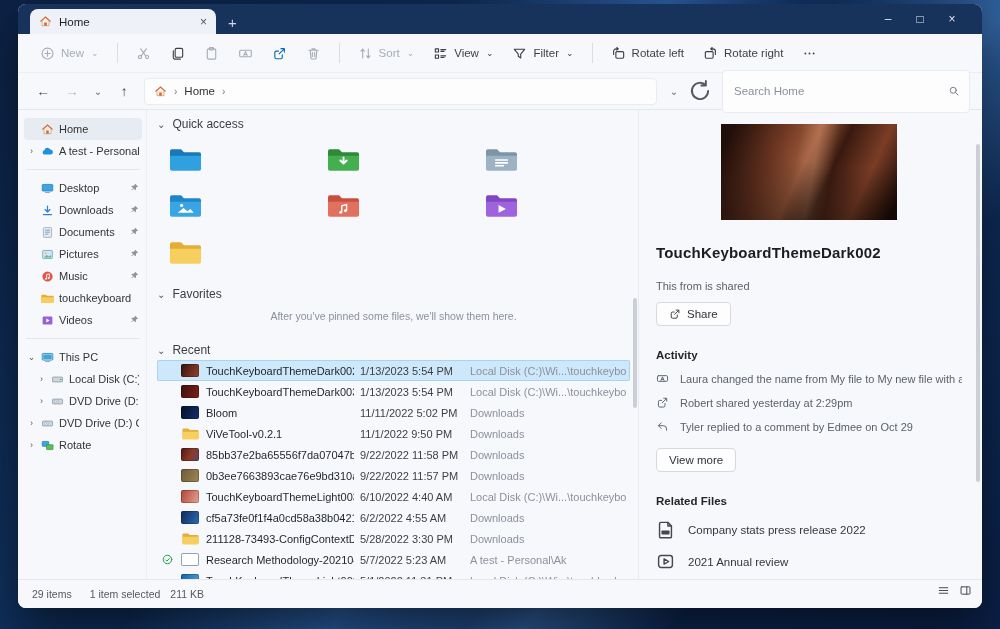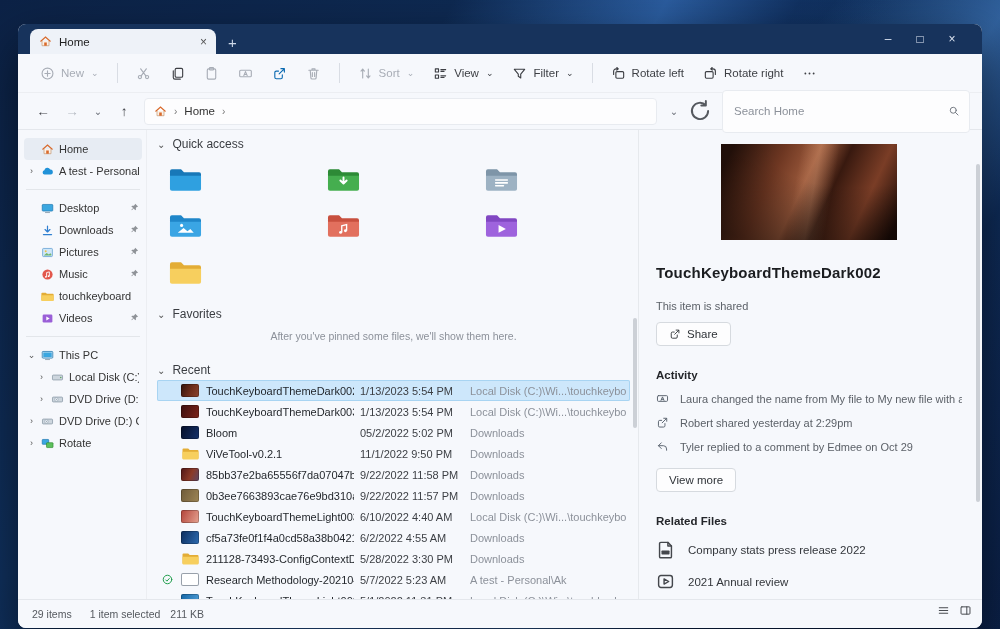--- a/index.html
+++ b/index.html
@@ -2,21 +2,21 @@
 <html><head>
 <meta charset="utf-8">
 <style>
   html,body{margin:0;padding:0;width:1000px;height:629px;overflow:hidden;
     font-family:"Liberation Sans",sans-serif;-webkit-font-smoothing:antialiased;}
   .desktop{position:absolute;inset:0;background-color:#0b2044;
     background-image:
       linear-gradient(118deg, transparent 34%, rgba(70,140,230,.50) 50%, rgba(25,65,135,.18) 60%, transparent 68%),
       linear-gradient(128deg, transparent 56%, rgba(95,165,245,.42) 68%, rgba(20,50,110,.12) 78%),
       linear-gradient(150deg,#0c2246 0%,#10315e 48%,#0a1e42 100%);}
-  .window{position:absolute;left:18px;top:24px;width:964px;height:604px;border-radius:8px;
+  .window{position:absolute;left:18px;top:4px;width:964px;height:604px;border-radius:8px;
     background:#f6f8fc;box-shadow:0 20px 50px rgba(0,0,0,.55);overflow:hidden;
     display:flex;flex-direction:column;}
   
   .titlebar{height:30px;background:#17335c;display:flex;align-items:flex-end;position:relative;flex:none;}
   .tab{margin-left:12px;height:25px;width:168px;background:#eef2f8;border-radius:8px 8px 0 0;
     display:flex;align-items:center;gap:7px;padding:0 9px;font-size:11.5px;color:#222;}
   .tab .ic svg{width:13px;height:13px;}
   .tab-close{margin-left:auto;color:#555;font-size:12px;}
   .newtab{color:#cdd8e8;font-size:15px;margin:0 0 4px 12px;line-height:1;}
   .win-controls{position:absolute;right:14px;top:0;height:30px;display:flex;align-items:center;color:#dbe3f0;font-size:12px;}
@@ -346,20 +346,33 @@
             </span>
             <span class="sb-label">Downloads</span>
             <span class="sb-pin"><svg viewBox="0 0 12 12">
                 <path d="M7 1.1l3.9 3.9-1.9.4-1.2 1.2.2 2.1-1 1-2.1-2.5-2.5 2.5-.6-.6 2.5-2.5L1.8 4.5l1-1 2.1.2L6.1 2.5z" fill="#8f9398"></path>
               </svg></span>
           </div>
           <div class="sb-row">
             <span class="sb-chev"></span>
             <span class="ic">
               <svg viewBox="0 0 16 16">
+                <rect x="3" y="2" width="10" height="12" rx="1" fill="#e3ebf1" stroke="#90a4b5" stroke-width=".9"></rect>
+                <path d="M5 5.2h6M5 7.6h6M5 10h4" stroke="#7c93a6" stroke-width="1"></path>
+              </svg>
+            </span>
+            <span class="sb-label">Documents</span>
+            <span class="sb-pin"><svg viewBox="0 0 12 12">
+                <path d="M7 1.1l3.9 3.9-1.9.4-1.2 1.2.2 2.1-1 1-2.1-2.5-2.5 2.5-.6-.6 2.5-2.5L1.8 4.5l1-1 2.1.2L6.1 2.5z" fill="#8f9398"></path>
+              </svg></span>
+          </div>
+          <div class="sb-row">
+            <span class="sb-chev"></span>
+            <span class="ic">
+              <svg viewBox="0 0 16 16">
                 <rect x="2" y="3" width="12" height="10" rx="1" fill="#cfe7f8" stroke="#5b9bd0" stroke-width=".9"></rect>
                 <circle cx="5.8" cy="6.4" r="1.2" fill="#f0c040"></circle>
                 <path d="M3.4 11.6l3.6-3.1 2.5 2 2-1.5 1.2 1.2v1.4z" fill="#6fb56f"></path>
               </svg>
             </span>
             <span class="sb-label">Pictures</span>
             <span class="sb-pin"><svg viewBox="0 0 12 12">
                 <path d="M7 1.1l3.9 3.9-1.9.4-1.2 1.2.2 2.1-1 1-2.1-2.5-2.5 2.5-.6-.6 2.5-2.5L1.8 4.5l1-1 2.1.2L6.1 2.5z" fill="#8f9398"></path>
               </svg></span>
           </div>
@@ -561,21 +574,21 @@
               <span class="row-name">TouchKeyboardThemeDark003</span>
               <span class="row-date">1/13/2023 5:54 PM</span>
               <span class="row-loc">Local Disk (C:)\Wi...\touchkeyboard</span>
             </div>
             <div class="file-row">
               <span class="row-status"></span>
               <span class="row-thumb">
                 <span class="thumb th-bluedark"></span>
               </span>
               <span class="row-name">Bloom</span>
-              <span class="row-date">05/2/2022 5:02 PM</span>
+              <span class="row-date">11/11/2022 5:02 PM</span>
               <span class="row-loc">Downloads</span>
             </div>
             <div class="file-row">
               <span class="row-status"></span>
               <span class="row-thumb">
                 <svg viewBox="0 0 34 26">
                   <path d="M1 5a2 2 0 012-2h9.4l3 3H31a2 2 0 012 2v14a2 2 0 01-2 2H3a2 2 0 01-2-2z" fill="#e3ad36"></path>
                   <path d="M1 9.6h32V23a2 2 0 01-2 2H3a2 2 0 01-2-2z" fill="#f7cf5e"></path>
                 </svg>
               </span>
@@ -654,21 +667,21 @@
               <span class="row-date">5/1/2022 11:31 PM</span>
               <span class="row-loc">Local Disk (C:)\Wi...\touchkeyboard</span>
             </div>
           </div>
         <div class="main-scroll"></div>
       </div>
 
       <aside class="details">
         <div class="preview"></div>
         <div class="d-title">TouchKeyboardThemeDark002</div>
-        <div class="d-shared">This item is shared</div>
+        <div class="d-shared">This from is shared</div>
         <div class="d-btnrow">
           <span class="d-btn">
             <span class="ic">
                 <svg viewBox="0 0 16 16" fill="none" stroke="currentColor" stroke-width="1.2" stroke-linecap="round" stroke-linejoin="round">
                   <path d="M9.5 2.8h3.7v3.7M13 3L7.6 8.4M11 9.3V12a1.6 1.6 0 01-1.6 1.6H4.6A1.6 1.6 0 013 12V7a1.6 1.6 0 011.6-1.6H7"></path>
                 </svg>
               </span>
             <span>Share</span>
           </span>
         </div>

